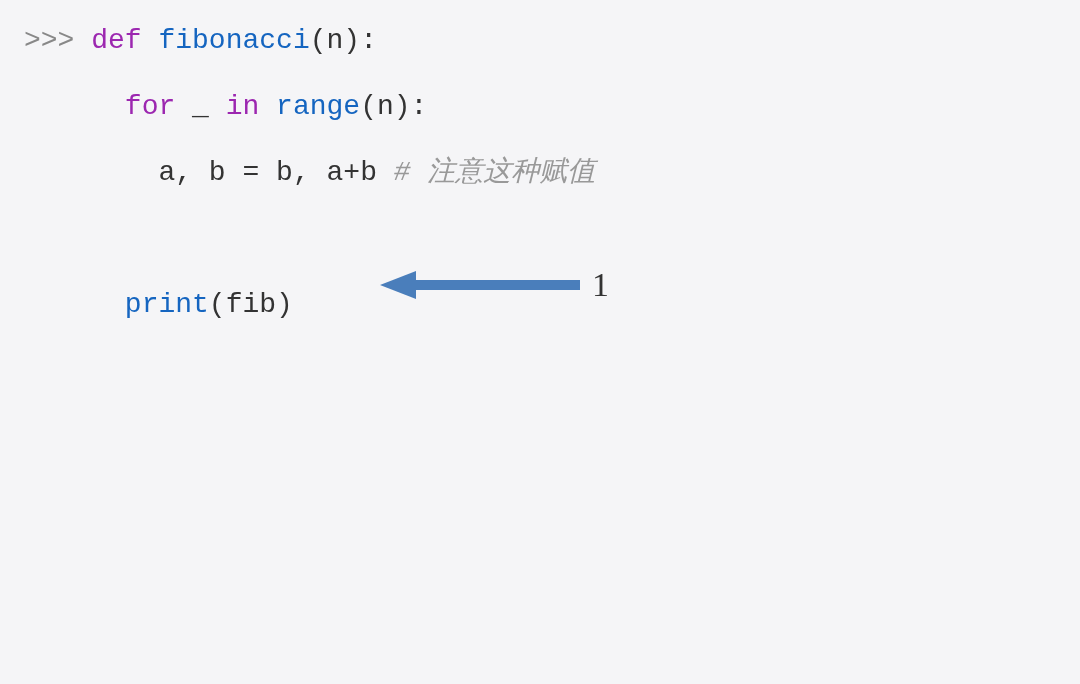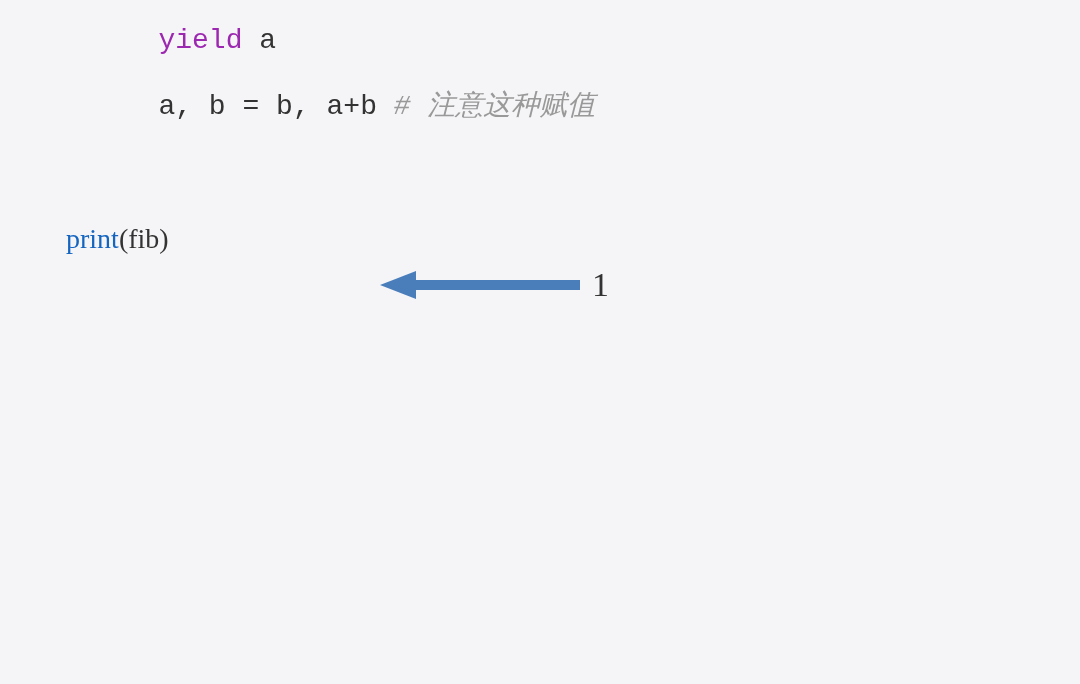--- a/index.html
+++ b/index.html
@@ -8,21 +8,21 @@
       font-size: 28px;
       background: #f5f5f7;
       width: 1080px;
       height: 684px;
       padding: 20px 24px;
       position: relative;
       color: #333333;
     }
     .code-block { line-height: 1.5; }
     .line { white-space: pre; margin-bottom: 24px; }
-    .line:last-child { margin-bottom: 4px; font-family: Liberation Serif, serif; }
+    .line:last-child { margin-bottom: 4px; }
     .prompt { color: #888888; }
     .kw { color: #9c27b0; }
     .fn { color: #1565c0; }
     .id { color: #333333; }
     .punct { color: #333333; }
     .num { color: #2e7d32; font-weight: 600; }
     .builtin { color: #1565c0; }
     .comment { color: #999999; font-style: italic; }
     .arrow-wrap {
       position: absolute;
@@ -38,24 +38,25 @@
       color: #333333;
       font-style: normal;
       margin-left: 12px;
     }
   </style>
 </head>
 <body>
 
 <div class="code-block">
 
+  <div class="line"><span class="prompt">&gt;&gt;&gt; </span><span class="kw">def</span><span> </span><span class="fn">fibonacci</span><span class="punct">(</span><span class="id">n</span><span class="punct">)</span><span class="punct">:</span></div>
 
 
+  <div class="line"><span>      </span><span class="kw">for</span><span> </span><span class="id">_</span><span> </span><span class="kw">in</span><span> </span><span class="builtin">range</span><span class="punct">(</span><span class="id">n</span><span class="punct">)</span><span class="punct">:</span></div>
 
-  <div class="line"><span>        </span><span class="kw">yield</span><span> </span><span class="id">a</span></div>
 
   <div class="line"><span>        </span><span class="id">a</span><span class="punct">, </span><span class="id">b</span><span class="punct"> = </span><span class="id">b</span><span class="punct">, </span><span class="id">a</span><span class="punct">+</span><span class="id">b</span><span> </span><span class="comment"># 注意这种赋值</span></div>
 
   <div class="line">&nbsp;</div>
 
 
   <div class="line"><span>      </span><span class="builtin">print</span><span class="punct">(</span><span class="id">fib</span><span class="punct">)</span></div>
 </div>
 
 <div class="arrow-wrap">

